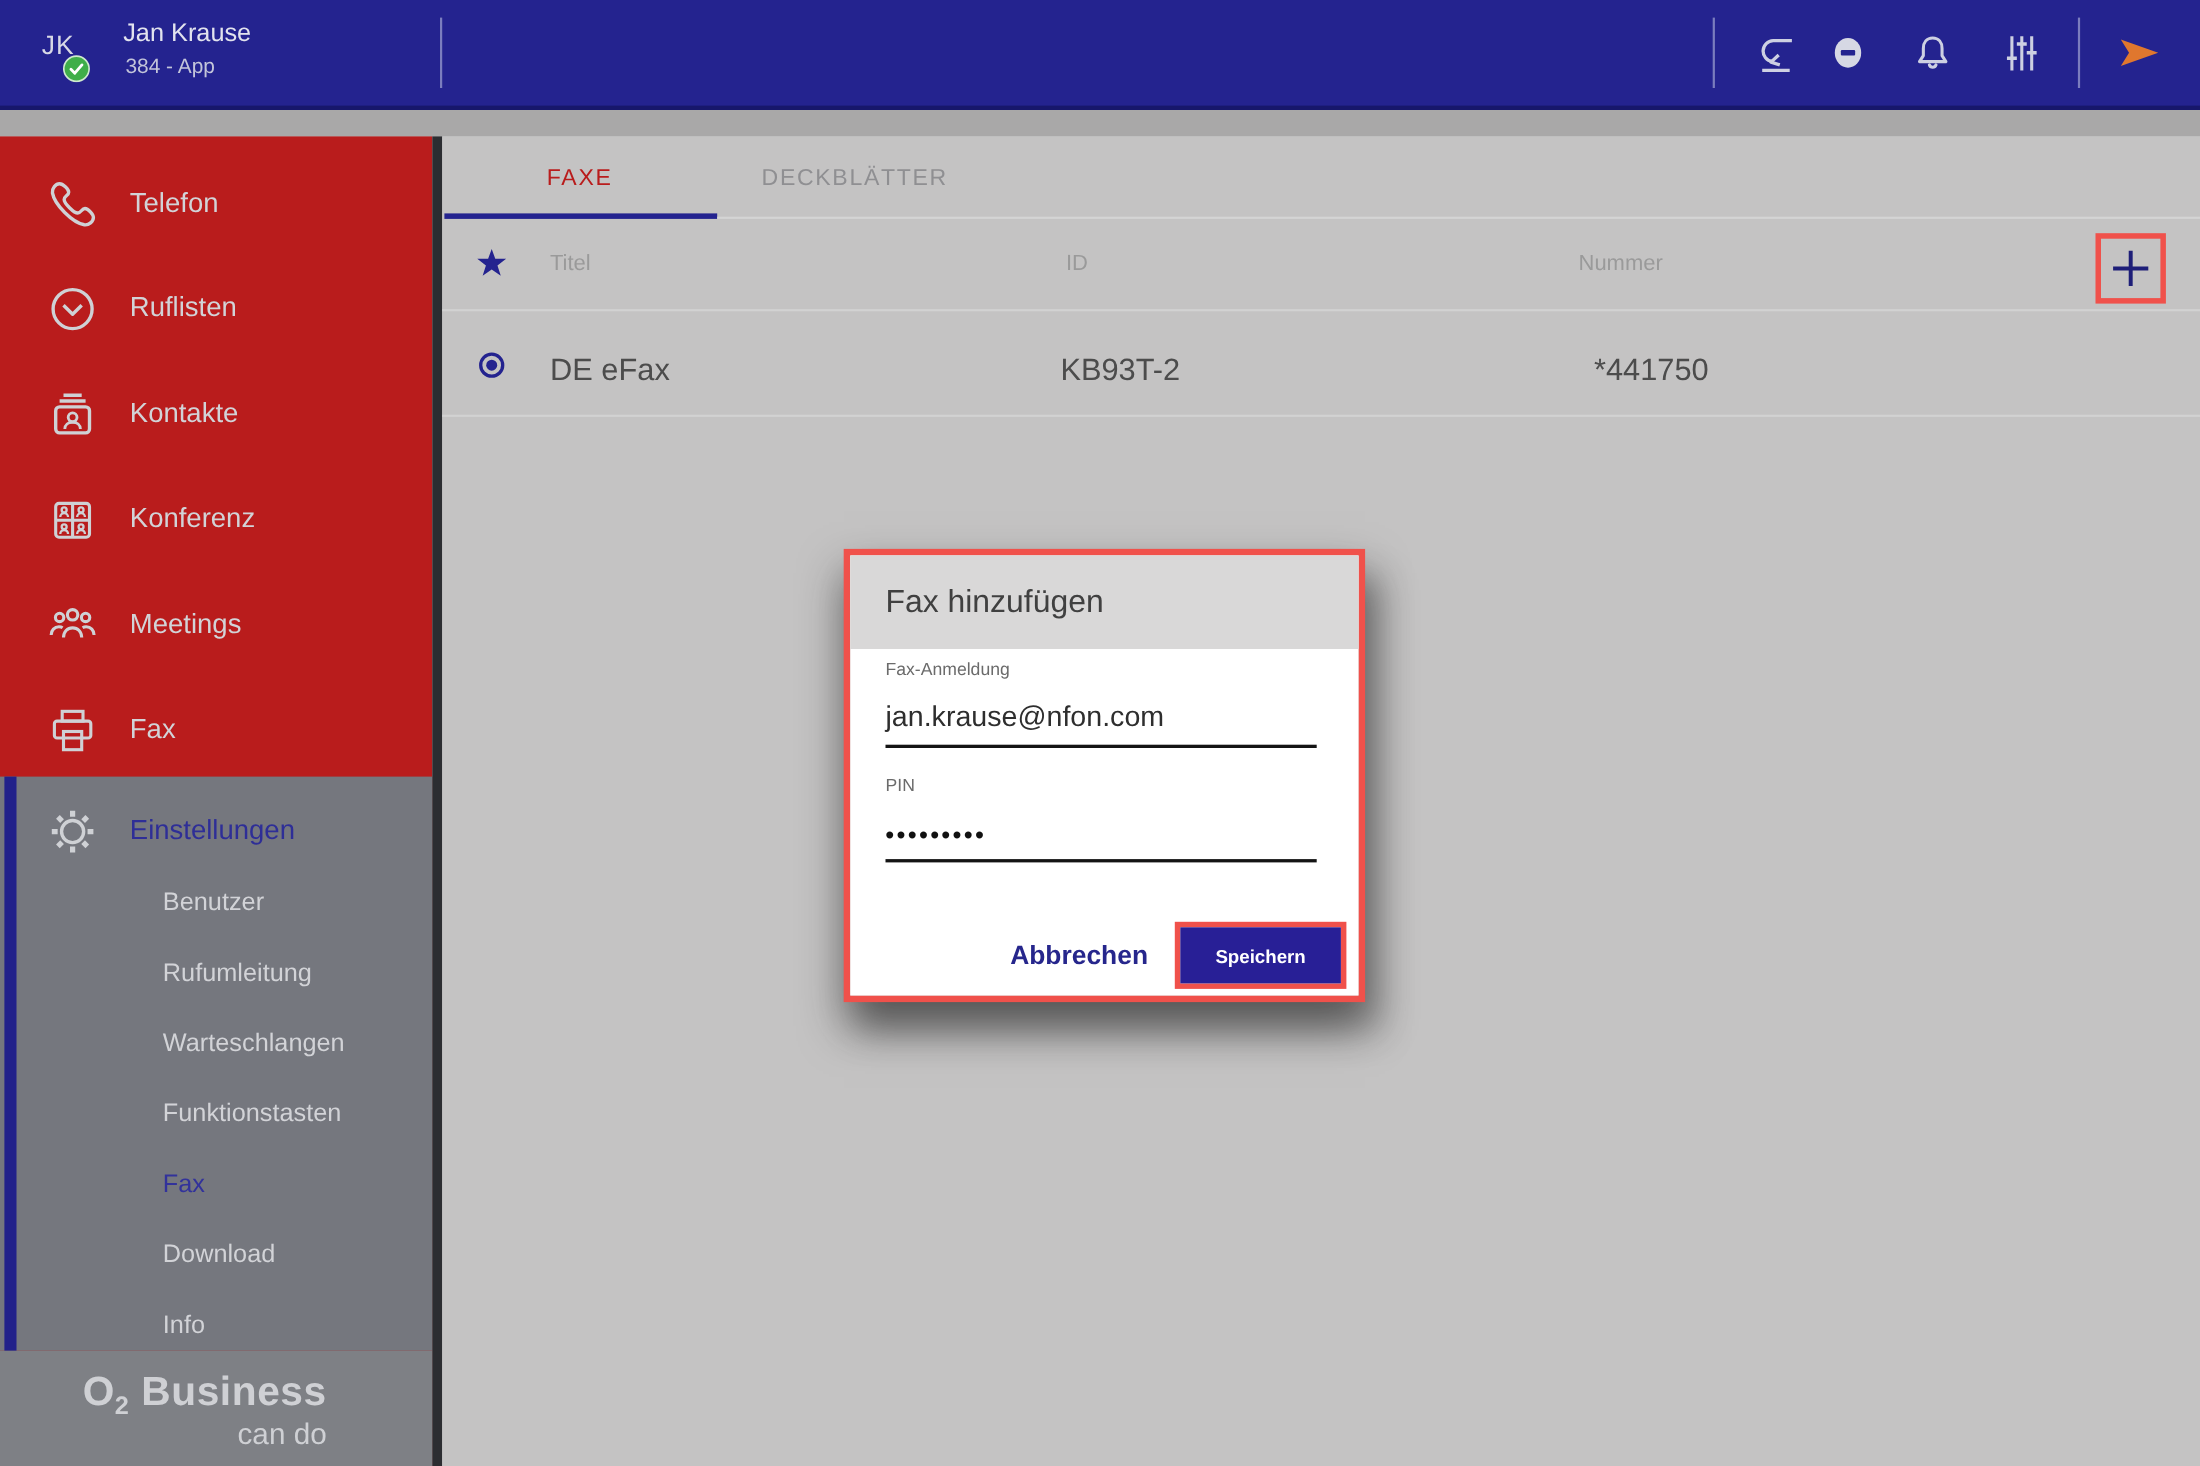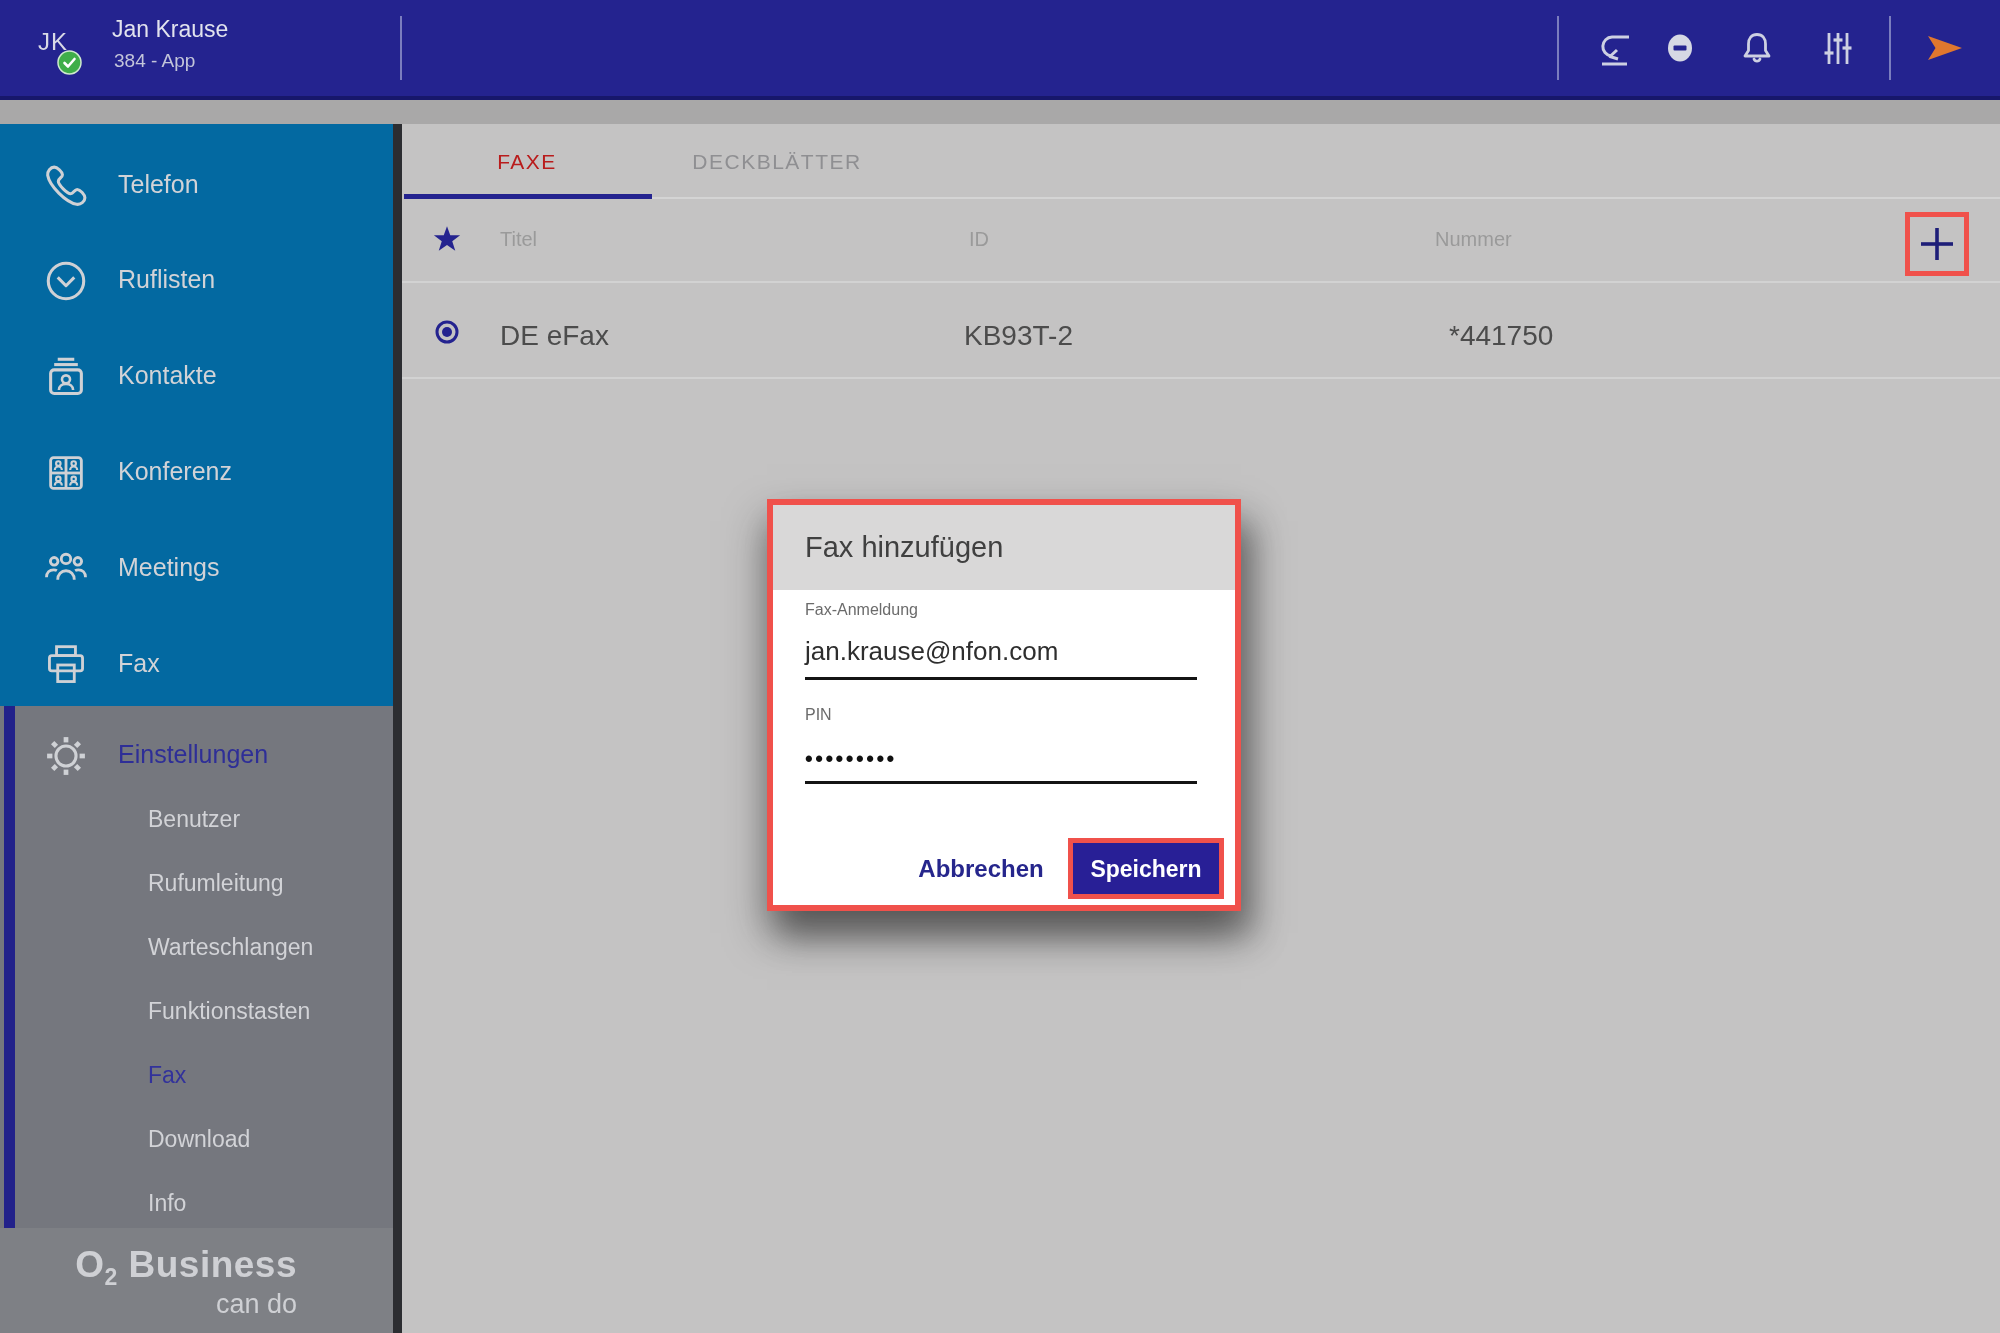--- a/index.html
+++ b/index.html
@@ -11,21 +11,21 @@
     border-bottom:4px solid #17176b;box-sizing:border-box;}
   .initials{left:38px;top:28px;font-size:24px;color:#d8d9e6;letter-spacing:1px;}
   .badge{left:57px;top:50px;width:25px;height:25px;}
   .uname{left:112px;top:16px;font-size:23px;color:#e2e3ee;white-space:nowrap;}
   .uext{left:114px;top:50px;font-size:19px;color:#c3c5da;white-space:nowrap;}
   .tb-div{top:16px;width:2px;height:64px;background:rgba(195,200,230,.55);}
   .tb-ic{top:26px;width:44px;height:44px;cursor:pointer;}
   
   .strip{left:0;top:100px;width:2000px;height:24px;background:#a9a8a8;}
   
-  .sidebar{left:0;top:124px;width:393px;height:1209px;background:#0369a1;}
+  .sidebar{left:0;top:124px;width:393px;height:1209px;background:#b91c1c;}
   .side-edge{left:393px;top:124px;width:9px;height:1209px;background:#2c2d31;}
   .nav-item{left:0;width:393px;height:95px;cursor:pointer;}
   .nav-item svg{position:absolute;left:40px;top:50%;margin-top:-26px;}
   .nav-label{position:absolute;left:118px;top:50%;transform:translateY(-54%);
     font-size:25px;color:#d2d3d7;white-space:nowrap;}
   .settings-block{left:0;top:582px;width:393px;height:522px;background:#75777e;}
   .accent-bar{left:4px;top:0;width:11px;height:522px;background:#22218a;}
   .settings-item{left:0;top:14px;width:393px;height:72px;cursor:pointer;padding-left:36px;}
   .settings-item svg{position:absolute;left:40px;top:50%;margin-top:-26px;}
   .settings-label{position:absolute;left:118px;top:50%;transform:translateY(-54%);
@@ -61,21 +61,21 @@
   .modal-title{position:absolute;left:32px;top:0;line-height:85px;font-size:29px;color:#404040;white-space:nowrap;}
   .fld-label{position:absolute;left:32px;font-size:16px;color:#6b6b6b;white-space:nowrap;}
   .fld-value{position:absolute;left:32px;font-size:26px;color:#2e2e2e;white-space:nowrap;cursor:text;}
   .fld-line{position:absolute;left:32px;width:392px;height:3px;background:#141414;}
   .pin-value{font-size:22px;font-weight:bold;letter-spacing:2.5px;color:#111;}
   .btn-cancel{position:absolute;left:138px;top:340px;width:140px;height:48px;line-height:48px;
     text-align:center;font-size:24px;font-weight:600;color:#26268c;cursor:pointer;white-space:nowrap;}
   .save-annotation{position:absolute;left:295px;top:333px;width:156px;height:61px;
     border:5px solid #f0514b;box-sizing:border-box;}
   .btn-save{position:absolute;left:0;top:0;width:146px;height:51px;background:#281f96;
-    color:#ffffff;font-size:23px;font-weight:bold;text-align:center;line-height:51px;
+    color:#ffffff;font-size:17px;font-weight:bold;text-align:center;line-height:51px;
     cursor:pointer;border:none;white-space:nowrap;}
 </style>
 </head>
 <body>
 
 <div class="screen">
 
   <header class="abs topbar">
     <div class="abs" style="left:0;top:0;width:400px;height:96px;cursor:pointer;">
       <span class="abs initials">JK</span>

